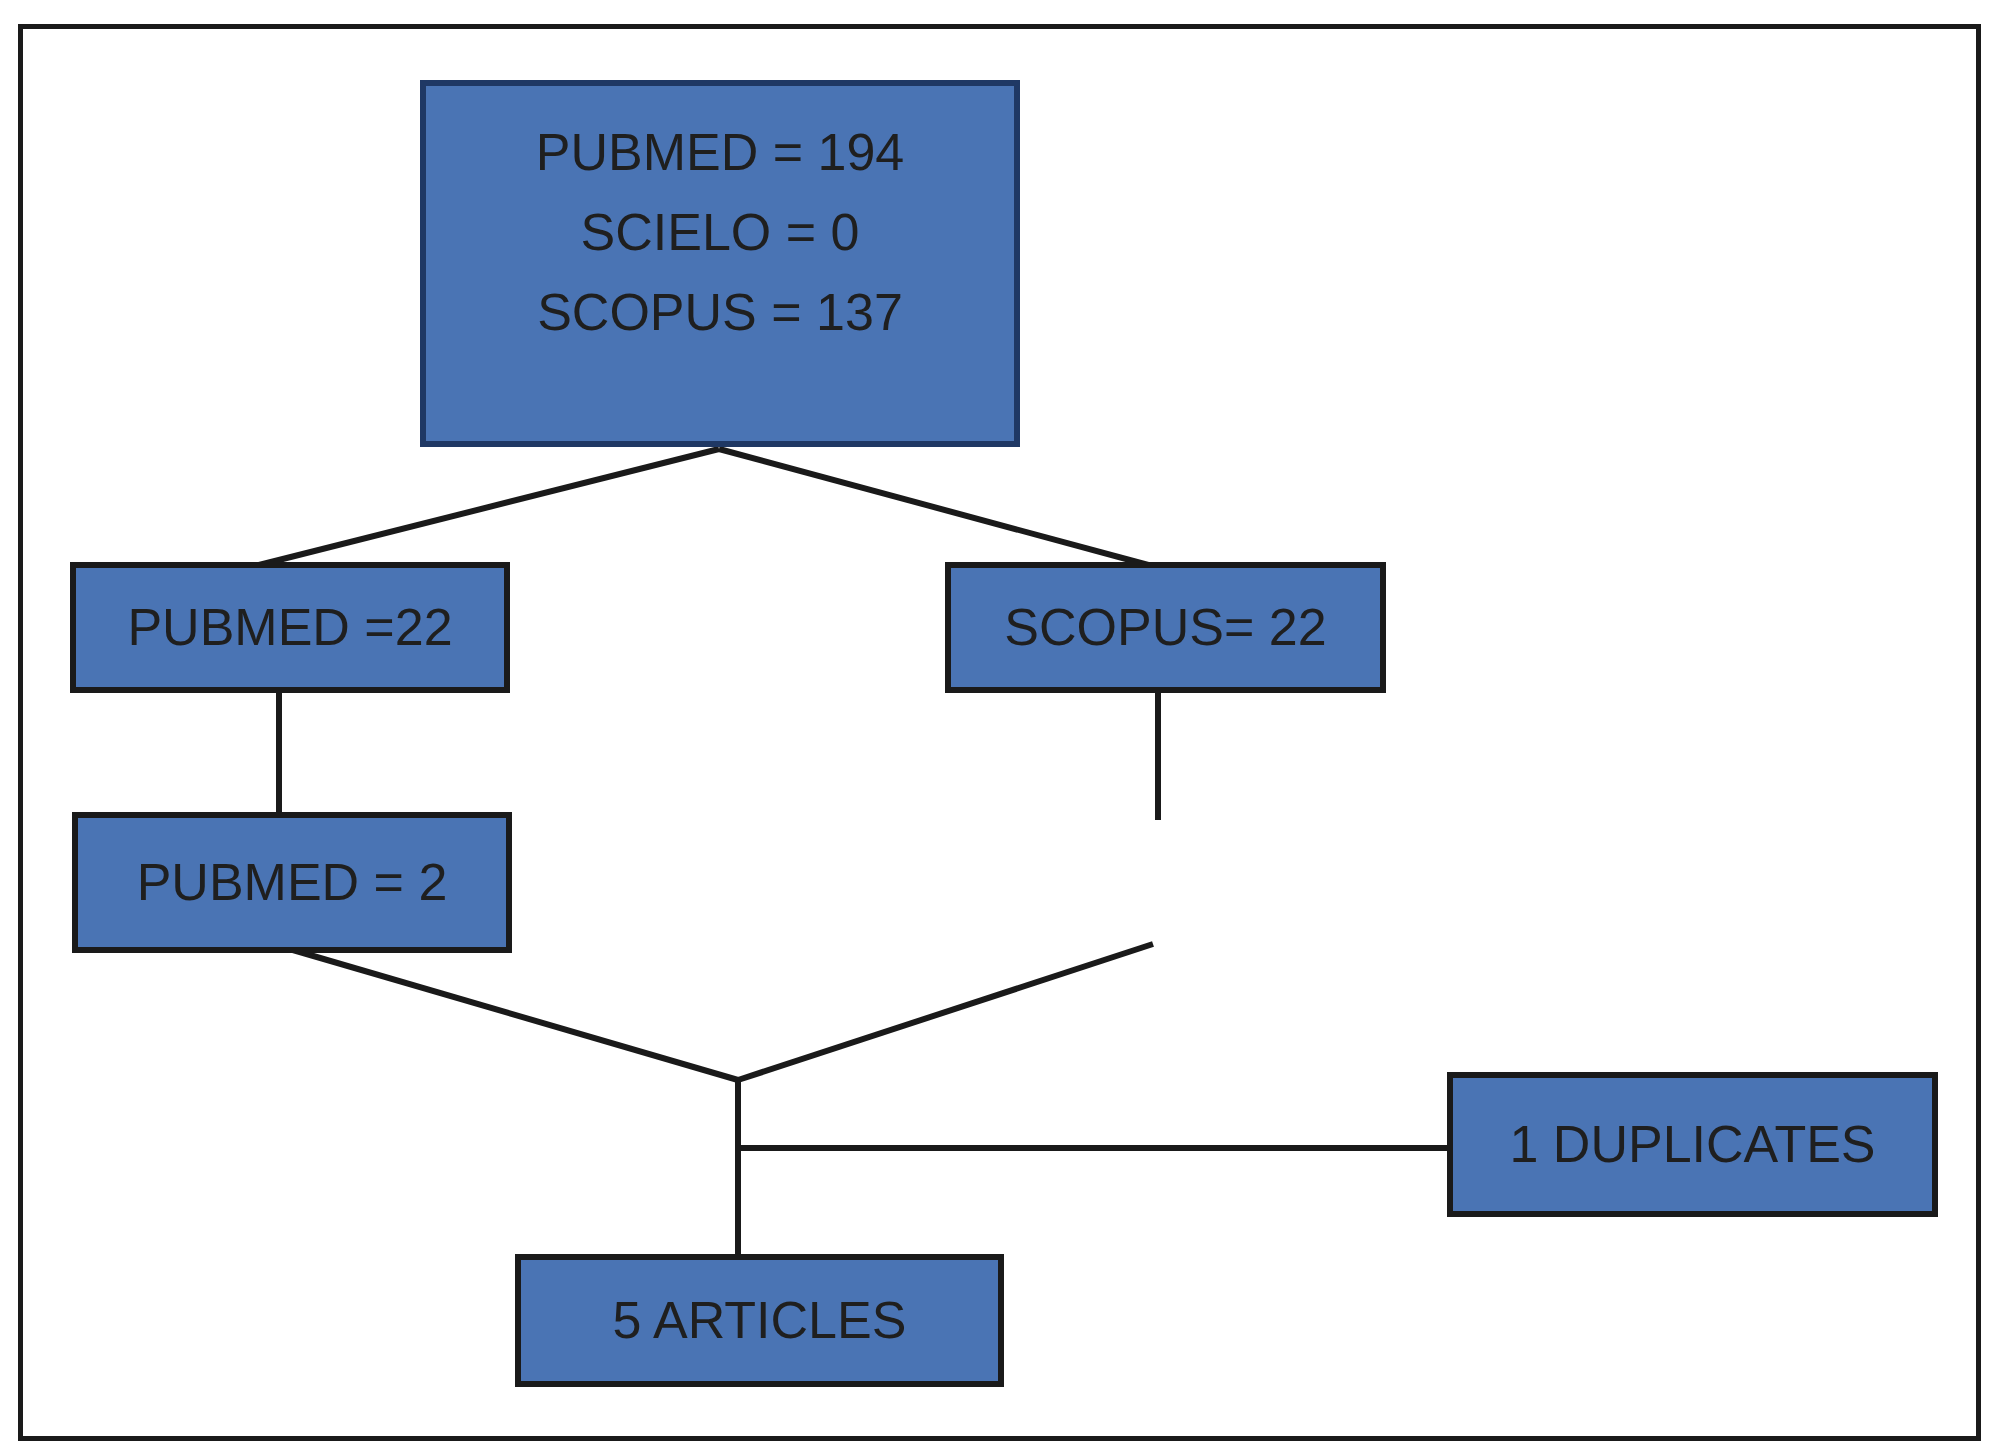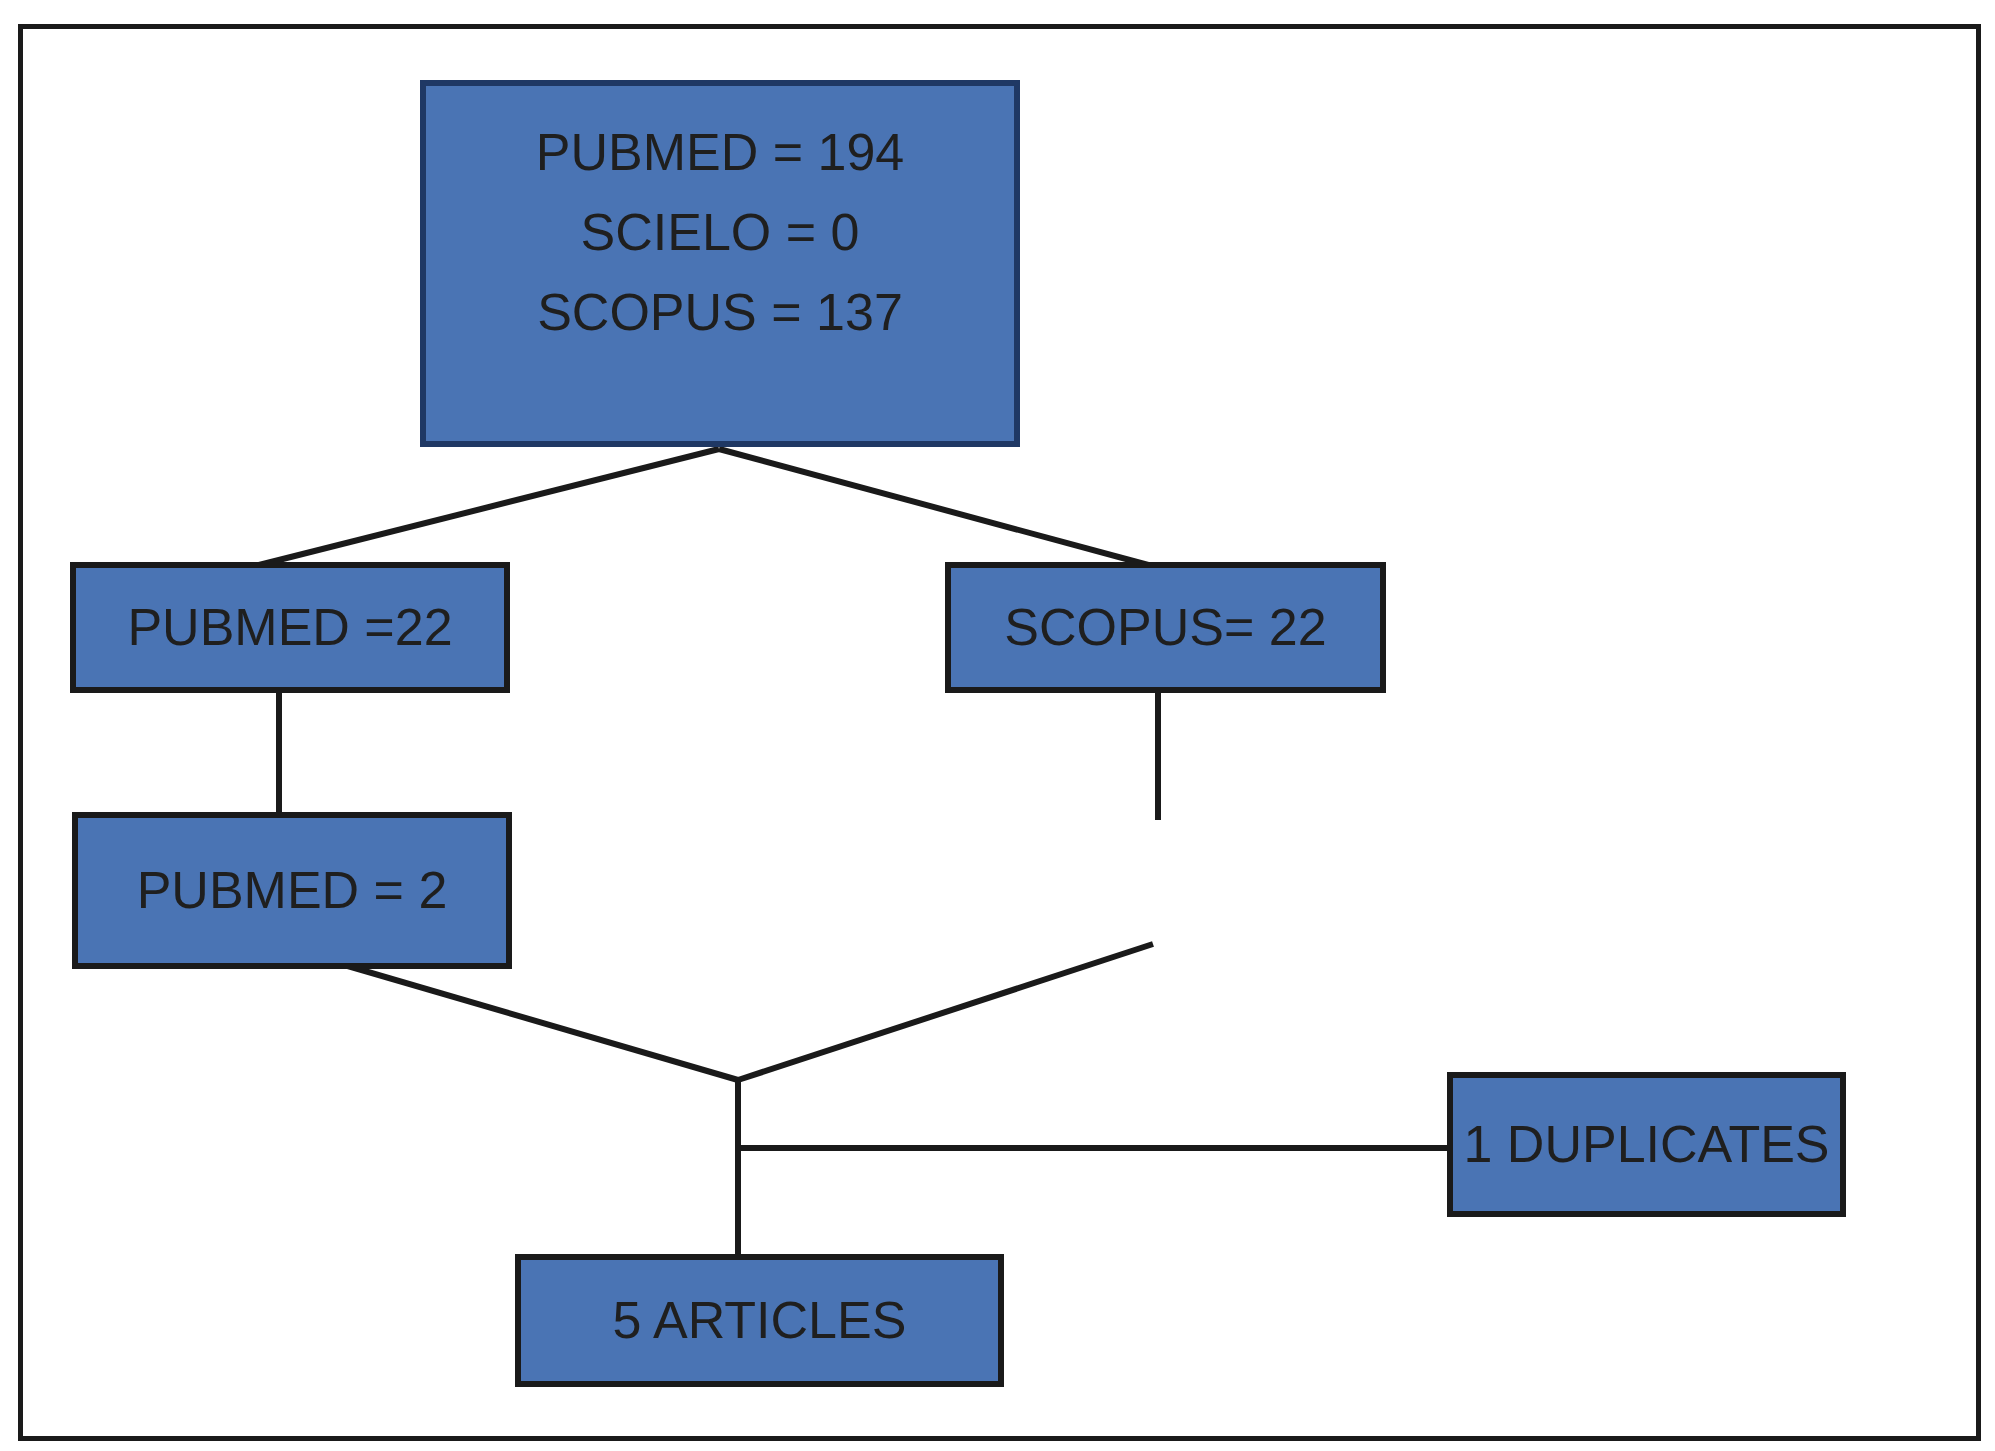--- a/index.html
+++ b/index.html
@@ -34,23 +34,23 @@
   }
   .node.black-border{border:6px solid var(--line-black);}
   .node.navy-border{border:6px solid var(--navy-border);}
   .node-sources{
     left:420px;top:80px;width:600px;height:367px;
     flex-direction:column;justify-content:flex-start;padding-top:26px;text-align:center;
   }
   .node-sources .src-line{display:block;line-height:80px;white-space:pre;}
   .node-pubmed-screened{left:70px;top:562px;width:440px;height:131px;}
   .node-scopus-screened{left:945px;top:562px;width:441px;height:131px;}
-  .node-pubmed-selected{left:72px;top:812px;width:440px;height:157px;}
+  .node-pubmed-selected{left:72px;top:812px;width:440px;height:141px;}
   .node-scopus-selected{left:947px;top:817px;width:441px;height:129px;}
-  .node-duplicates{left:1447px;top:1072px;width:399px;height:145px;}
+  .node-duplicates{left:1447px;top:1072px;width:491px;height:145px;}
   .node-articles{left:515px;top:1254px;width:489px;height:133px;}
 </style>
 </head>
 <body>
 
 <div class="canvas">
 
   <svg class="connectors" viewBox="0 0 1995 1451">
     <line x1="719" y1="449" x2="255" y2="566"></line>
     <line x1="719" y1="449" x2="1152" y2="566"></line>

